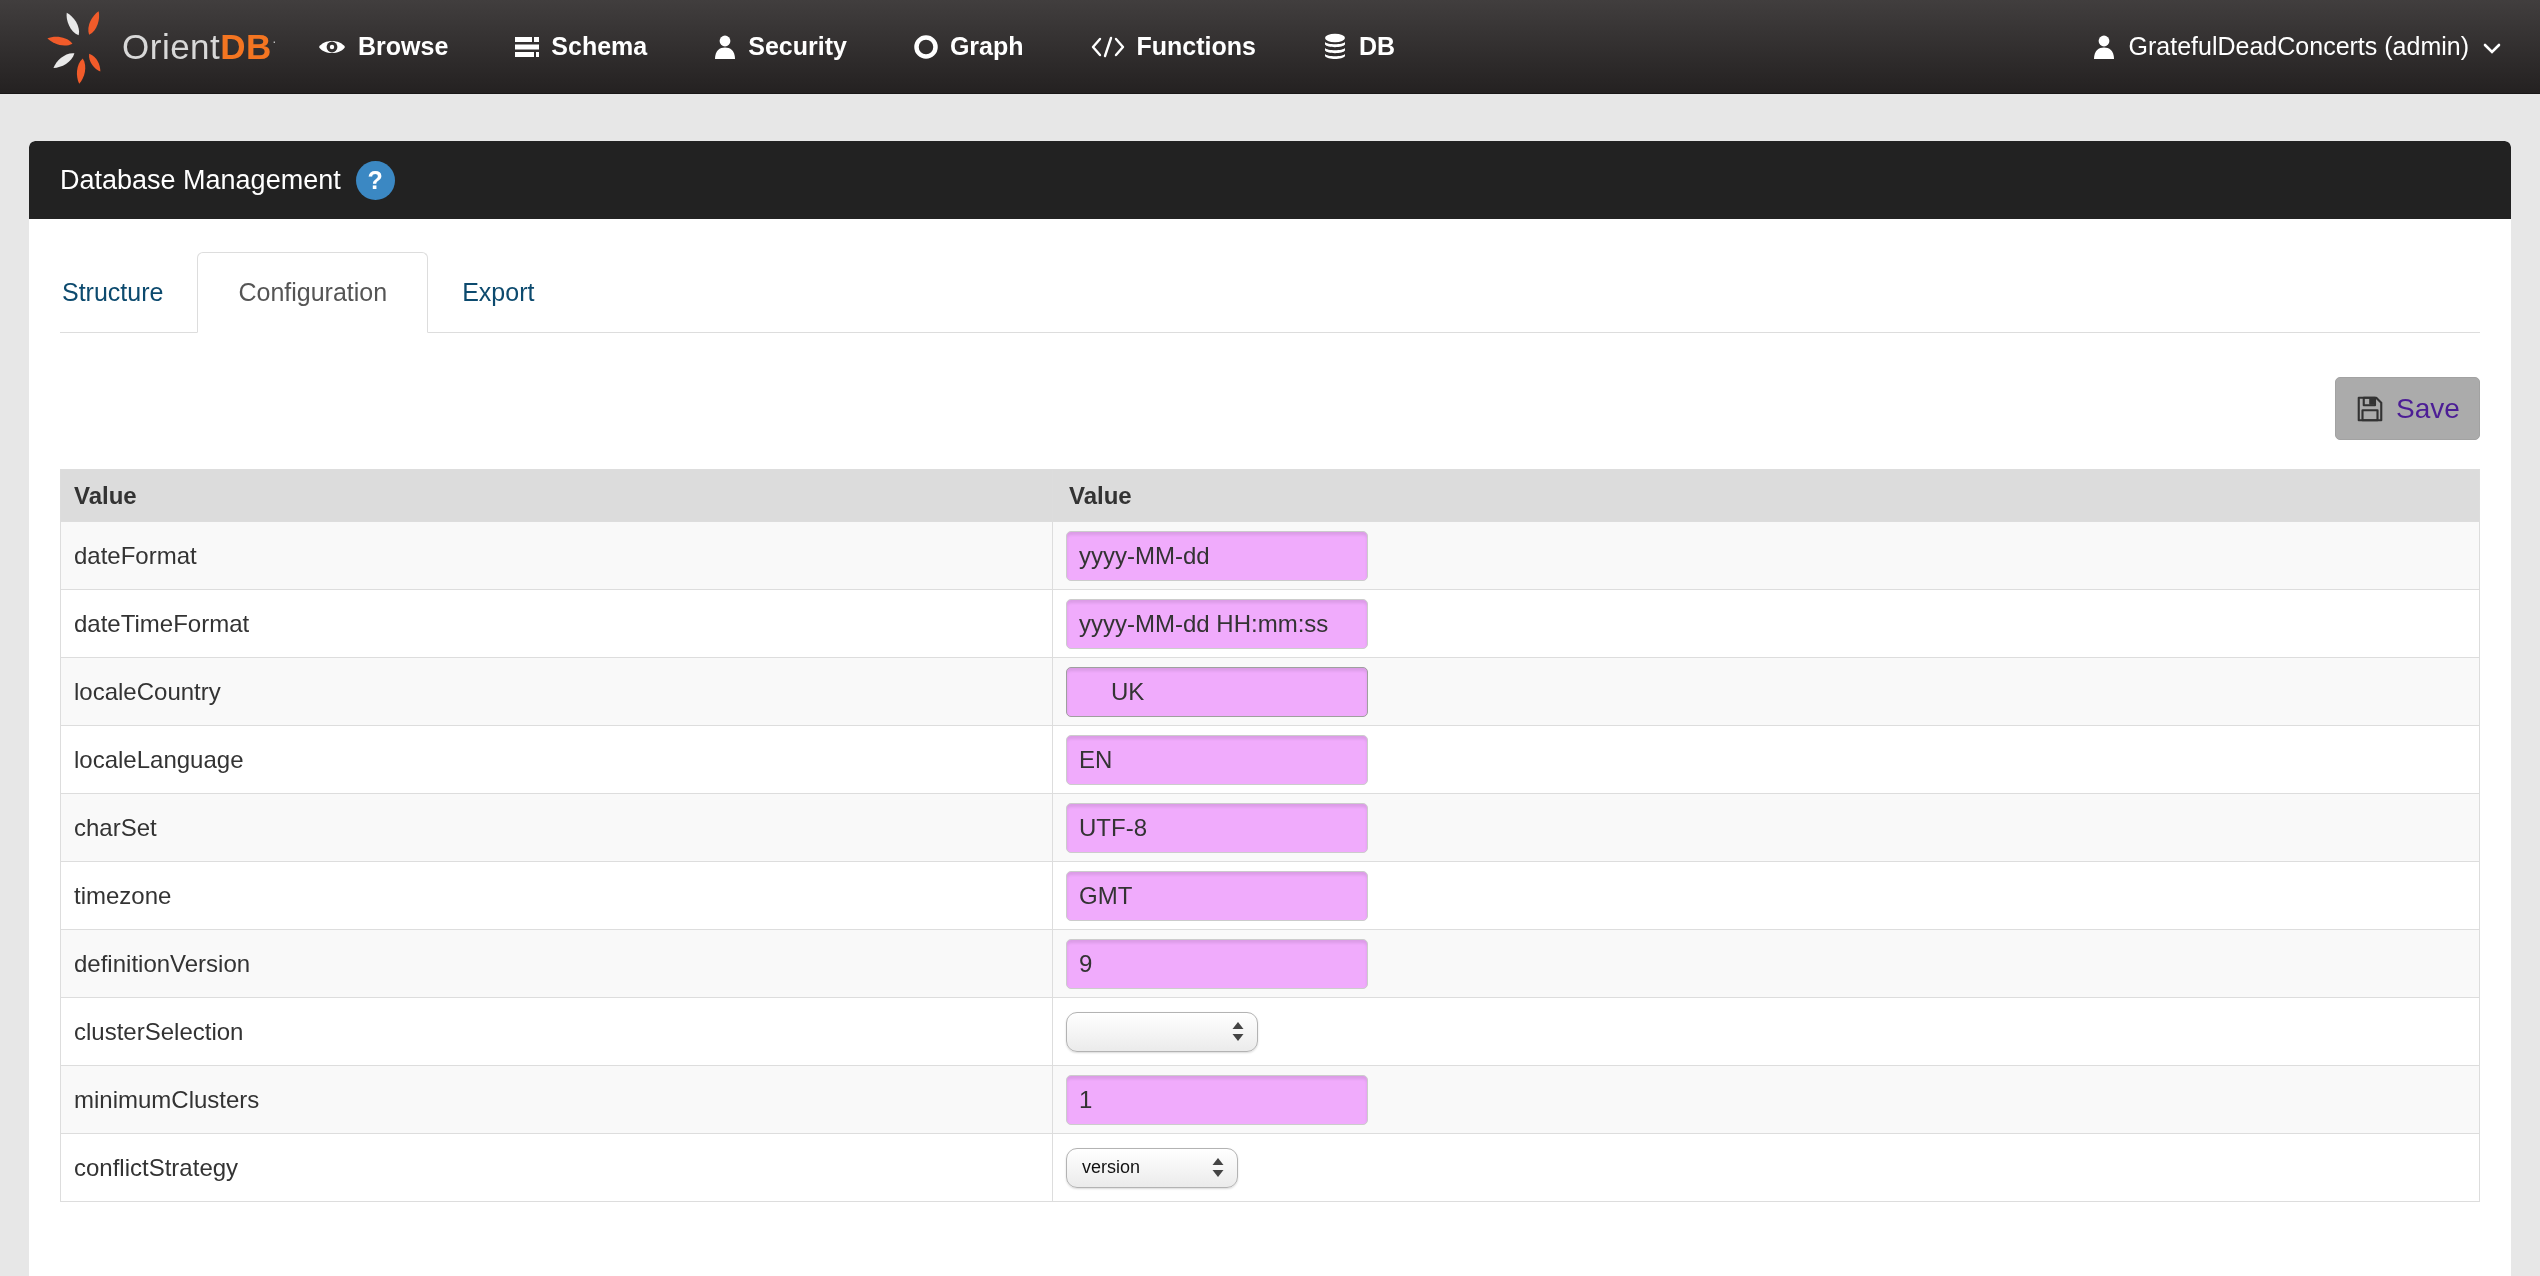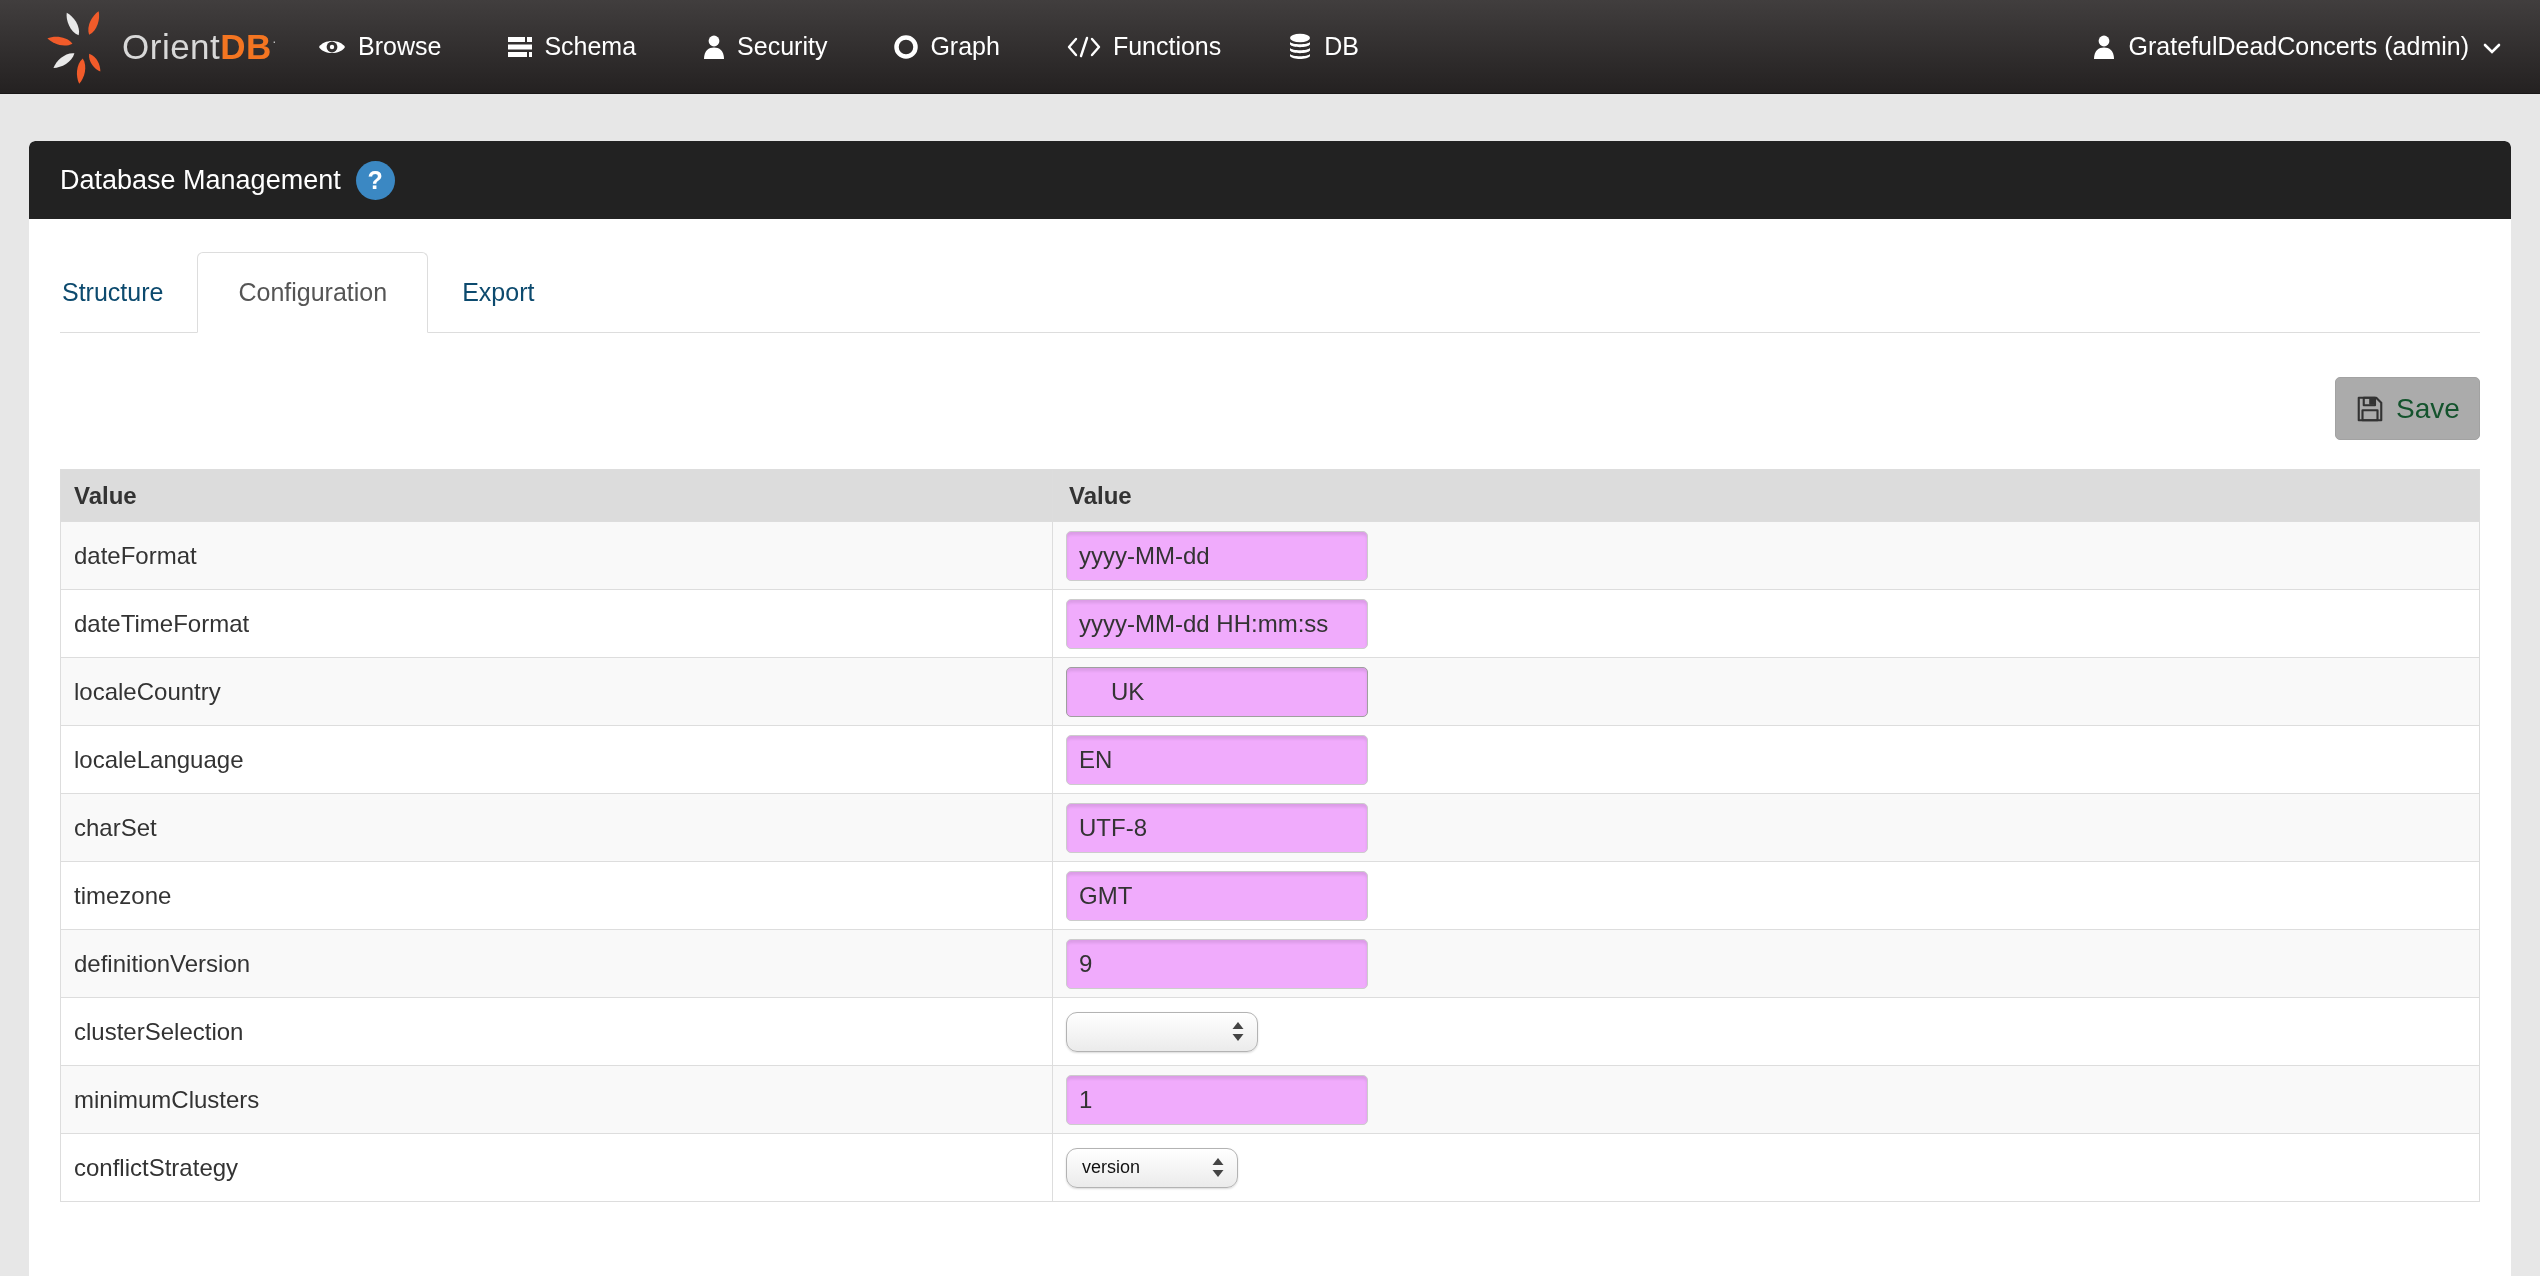--- a/index.html
+++ b/index.html
@@ -9,21 +9,21 @@
   
   .navbar { height:94px; background:linear-gradient(#413e3e, #242121); border-bottom:1px solid #191717;
             display:flex; align-items:center; padding:0 34px; }
   .brand { position:relative; width:250px; height:94px; flex:0 0 auto; cursor:pointer; }
   .brand svg.star { position:absolute; left:10px; top:3px; }
   .brand .brand-text { position:absolute; left:88px; top:50%; transform:translateY(-50%);
                        font-size:35px; letter-spacing:0.5px; color:#d8d8d8; white-space:nowrap; }
   .brand .brand-db { color:#f47521; font-weight:700; }
   .brand .tm { font-size:14px; vertical-align:super; color:#bdbdbd; }
 
-  .nav-menu { display:flex; align-items:flex-end; margin-left:33px; height:100%; }
+  .nav-menu { display:flex; align-items:flex-end; margin-left:33px; height:100%;font-weight:bold; }
   .nav-item { display:flex; align-items:center; gap:11px; padding:0 33px; height:100%;
               color:#fff; font-size:25px; cursor:pointer; }
   .nav-item:first-child { padding-left:0; }
   .nav-icon { display:flex; align-items:center; }
 
   .user-menu { margin-left:auto; display:flex; align-items:center; gap:13px; color:#fff;
                font-size:25px; cursor:pointer; height:100%; padding:0 4px; }
 
   
   .page { padding:47px 29px 0 29px; }
@@ -40,21 +40,21 @@
   .tabs { display:flex; align-items:stretch; border-bottom:1px solid #ddd; margin-top:33px; height:81px; }
   .tab { display:flex; align-items:center; padding:0 34px; font-size:25px; color:#0c4a6e; cursor:pointer; }
   .tab:first-child { padding-left:2px; }
   .tab.active { color:#555; background:#fff; border:1px solid #ddd; border-bottom:1px solid #fff;
                 border-radius:6px 6px 0 0; margin-bottom:-1px; padding:0 40px; cursor:default; }
 
   
   .save-row { display:flex; justify-content:flex-end; margin-top:44px; }
   .save-btn { width:145px; height:63px; background:#ababab; border:1px solid #a2a2a2; border-radius:5px;
               display:flex; align-items:center; justify-content:center; gap:11px;
-              font-size:28px; color:#14532d; cursor:pointer; font-family:inherit; }
+              font-size:28px; color:#4c1d95; cursor:pointer; font-family:inherit; }
 
   
   table.config { width:100%; border-collapse:collapse; margin-top:29px; }
   table.config th, table.config td { border:1px solid #ddd; }
   table.config thead th { background:#dcdcdc; text-align:left; font-size:24px; font-weight:700;
                           color:#333; height:52px; padding:0 13px; }
   table.config thead th.value-col { padding:0 16px; }
   table.config td { height:68px; font-size:24px; color:#333; padding:0 13px; vertical-align:middle; }
   table.config td.name-cell { width:992px; }
   tr.striped { background:#f9f9f9; }

